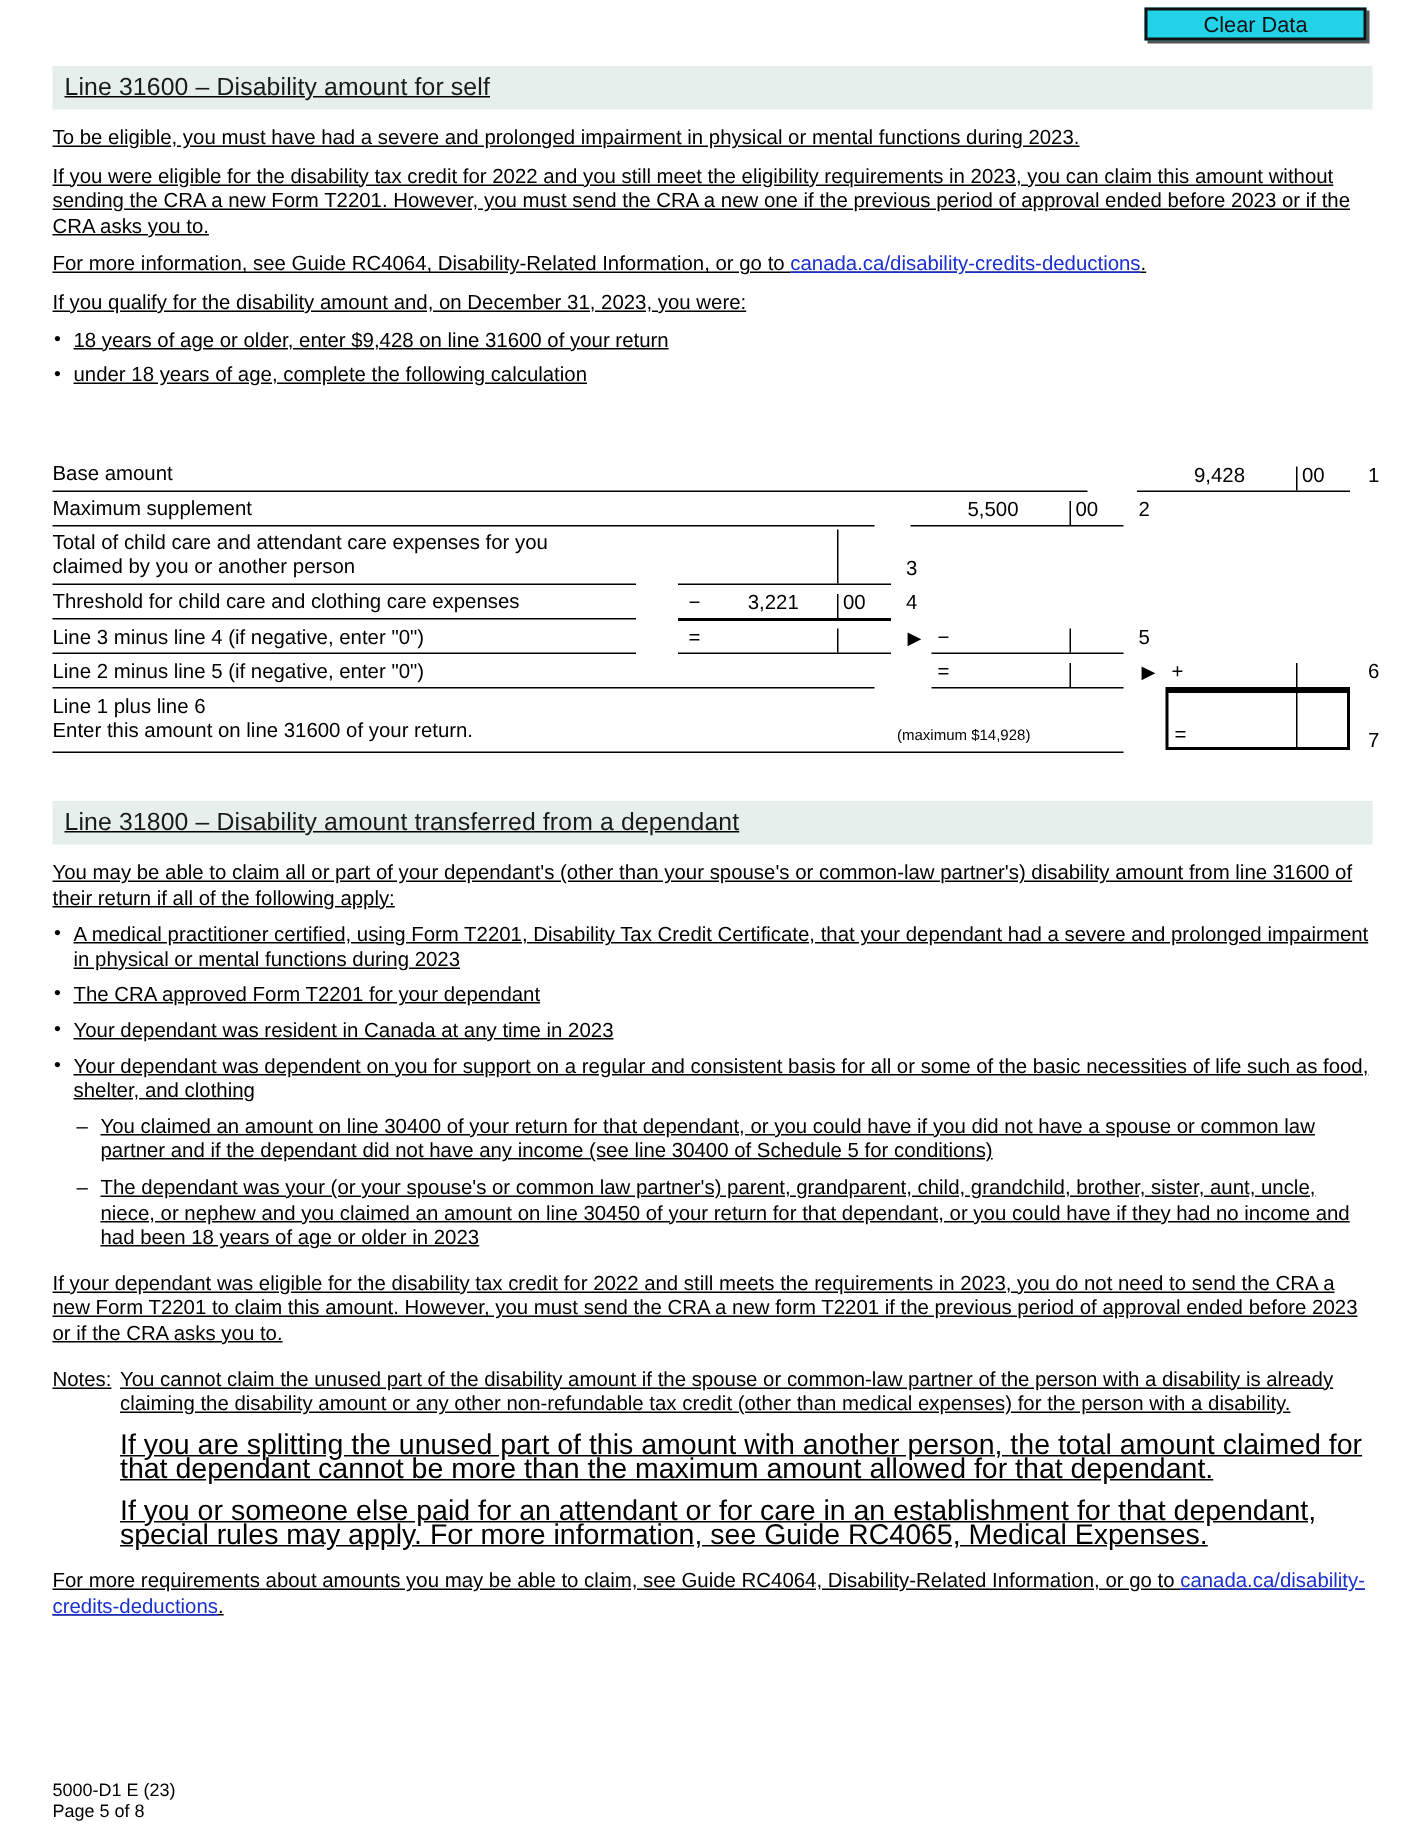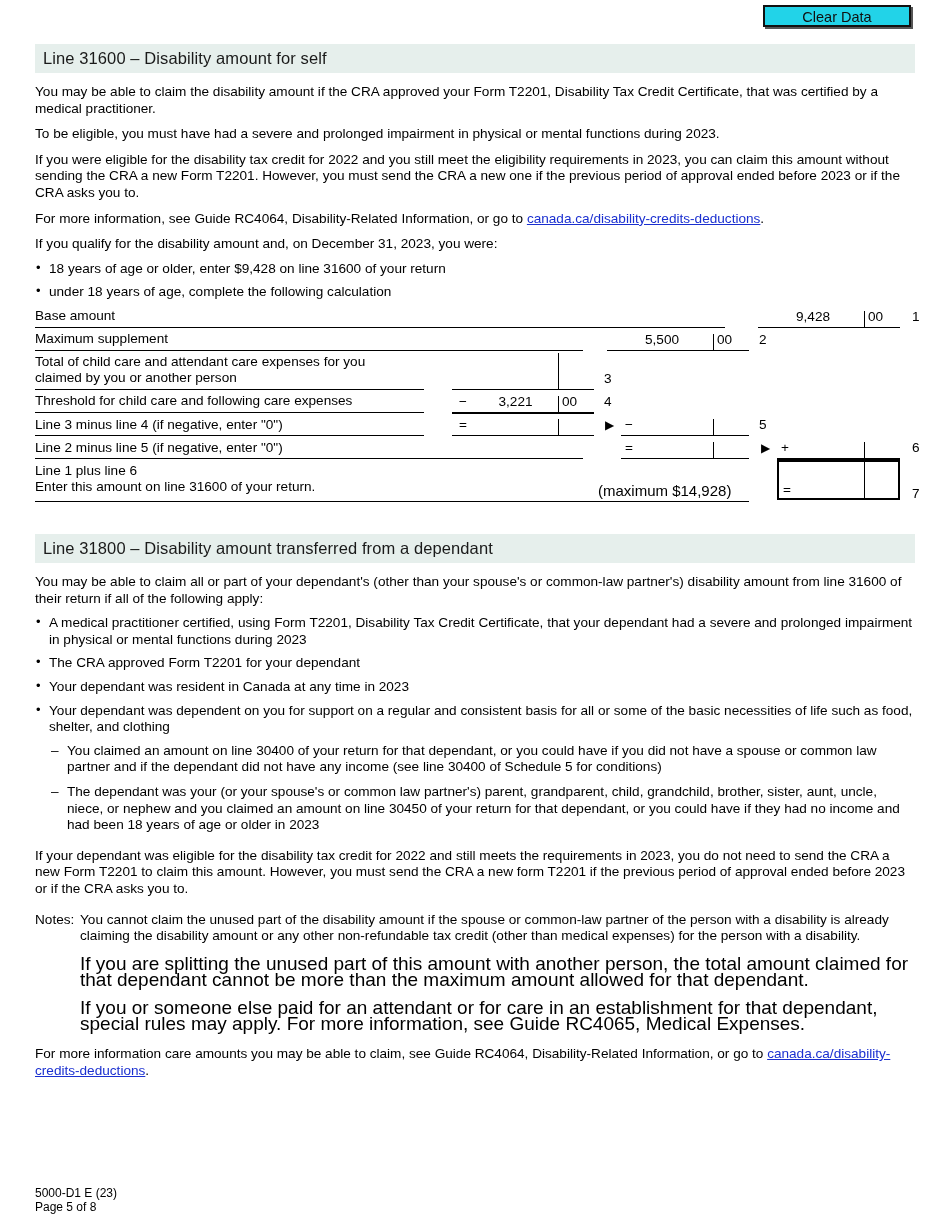--- a/index.html
+++ b/index.html
@@ -38,20 +38,21 @@
     padding-top: 1px;
     font-family: "Liberation Sans", sans-serif;
   }
 
   
   .content {
     position: absolute;
     left: 35px;
     top: 0;
     width: 880px;
+    text-decoration: underline;
   }
 
   
   .section-head {
     background: #e6efec;
     font-size: 16.5px;
     line-height: 26px;
     padding: 1px 0 2px 8px;
     color: #1a1a1a;
     letter-spacing: 0.1px;
@@ -178,21 +179,21 @@
     font-size: 13.6px;
     line-height: 16px;
   }
   .calc .arrow {
     position: absolute;
     font-size: 12px;
     line-height: 16px;
   }
   .calc .maxnote {
     position: absolute;
-    font-size: 15px;
+    font-size: 10px;
     line-height: 16px;
   }
   .calc .boxfield {
     position: absolute;
     border: 2.2px solid #000;
     box-sizing: border-box;
   }
 
   
   .footer {
@@ -213,21 +214,20 @@
 <div id="page">
 
   <div class="clear-data-btn">Clear Data</div>
 
   <div class="content" style="top:44px;">
 
     <div class="section-head">Line 31600 – Disability amount for self</div>
 
     <div style="height:11px"></div>
 
-    <p class="body">You may be able to claim the disability amount if the CRA approved your Form T2201, Disability Tax Credit Certificate, that was certified by a medical practitioner.</p>
     <p class="body">To be eligible, you must have had a severe and prolonged impairment in physical or mental functions during 2023.</p>
     <p class="body">If you were eligible for the disability tax credit for 2022 and you still meet the eligibility requirements in 2023, you can claim this amount without sending the CRA a new Form T2201. However, you must send the CRA a new one if the previous period of approval ended before 2023 or if the CRA asks you to.</p>
 
     <p class="body"><span>For more information, see Guide RC4064, Disability-Related Information, or go to </span><a class="link" href="#">canada.ca/disability-credits-deductions</a><span>.</span></p>
 
     <p class="body tight">If you qualify for the disability amount and, on December 31, 2023, you were:</p>
 
     <ul class="bullets">
       <li>18 years of age or older, enter $9,428 on line 31600 of your return</li>
       <li>under 18 years of age, complete the following calculation</li>
@@ -252,21 +252,21 @@
     <div class="cents" style="left:682px; top:24px;">00</div>
     <div class="linenum" style="left:724px; top:24px;">2</div>
 
     <div class="rowlabel" style="left:0px; top:46px;">Total of child care and attendant care expenses for you</div>
     <div class="rowlabel" style="left:0px; top:62px;">claimed by you or another person</div>
     <div class="ruleline" style="left:0px; top:81px; width:389px;"></div>
     <div class="ruleline" style="left:417px; top:81px; width:142px;"></div>
     <div class="vbar" style="left:523px; top:45px; height:36px;"></div>
     <div class="linenum" style="left:569px; top:63px;">3</div>
 
-    <div class="rowlabel" style="left:0px; top:85px;">Threshold for child care and following care expenses</div>
+    <div class="rowlabel" style="left:0px; top:85px;">Threshold for child care and clothing care expenses</div>
     <div class="rulethick" style="left:417px; top:104px; width:142px;"></div>
     <div class="ruleline" style="left:0px; top:104px; width:389px;"></div>
     <div class="vbar" style="left:523px; top:88px; height:16px;"></div>
     <div class="op" style="left:424px; top:86px;">−</div>
     <div class="amt" style="left:440px; top:86px; width:81px;">3,221</div>
     <div class="cents" style="left:527px; top:86px;">00</div>
     <div class="linenum" style="left:569px; top:86px;">4</div>
 
     <div class="rowlabel" style="left:0px; top:109px;">Line 3 minus line 4 (if negative, enter "0")</div>
     <div class="ruleline" style="left:0px; top:127px; width:389px;"></div>
@@ -330,21 +330,21 @@
       <div class="notes-row">
         <div class="notes-label">Notes:</div>
         <div class="notes-text">You cannot claim the unused part of the disability amount if the spouse or common-law partner of the person with a disability is already claiming the disability amount or any other non-refundable tax credit (other than medical expenses) for the person with a disability.</div>
       </div>
       <div class="notes-para">If you are splitting the unused part of this amount with another person, the total amount claimed for that dependant cannot be more than the maximum amount allowed for that dependant.</div>
       <div class="notes-para">If you or someone else paid for an attendant or for care in an establishment for that dependant, special rules may apply. For more information, see Guide RC4065, Medical Expenses.</div>
     </div>
 
     <div style="height:13px"></div>
 
-    <p class="body"><span>For more information care amounts you may be able to claim, see Guide RC4064, Disability-Related Information, or go to </span><a class="link" href="#">canada.ca/disability-credits-deductions</a><span>.</span></p>
+    <p class="body"><span>For more requirements about amounts you may be able to claim, see Guide RC4064, Disability-Related Information, or go to </span><a class="link" href="#">canada.ca/disability-credits-deductions</a><span>.</span></p>
   </div>
 
   <div class="footer">
     <span>5000-D1 E (23)</span>
     <span>Page 5 of 8</span>
   </div>
 
 </div>
 
 </body></html>

